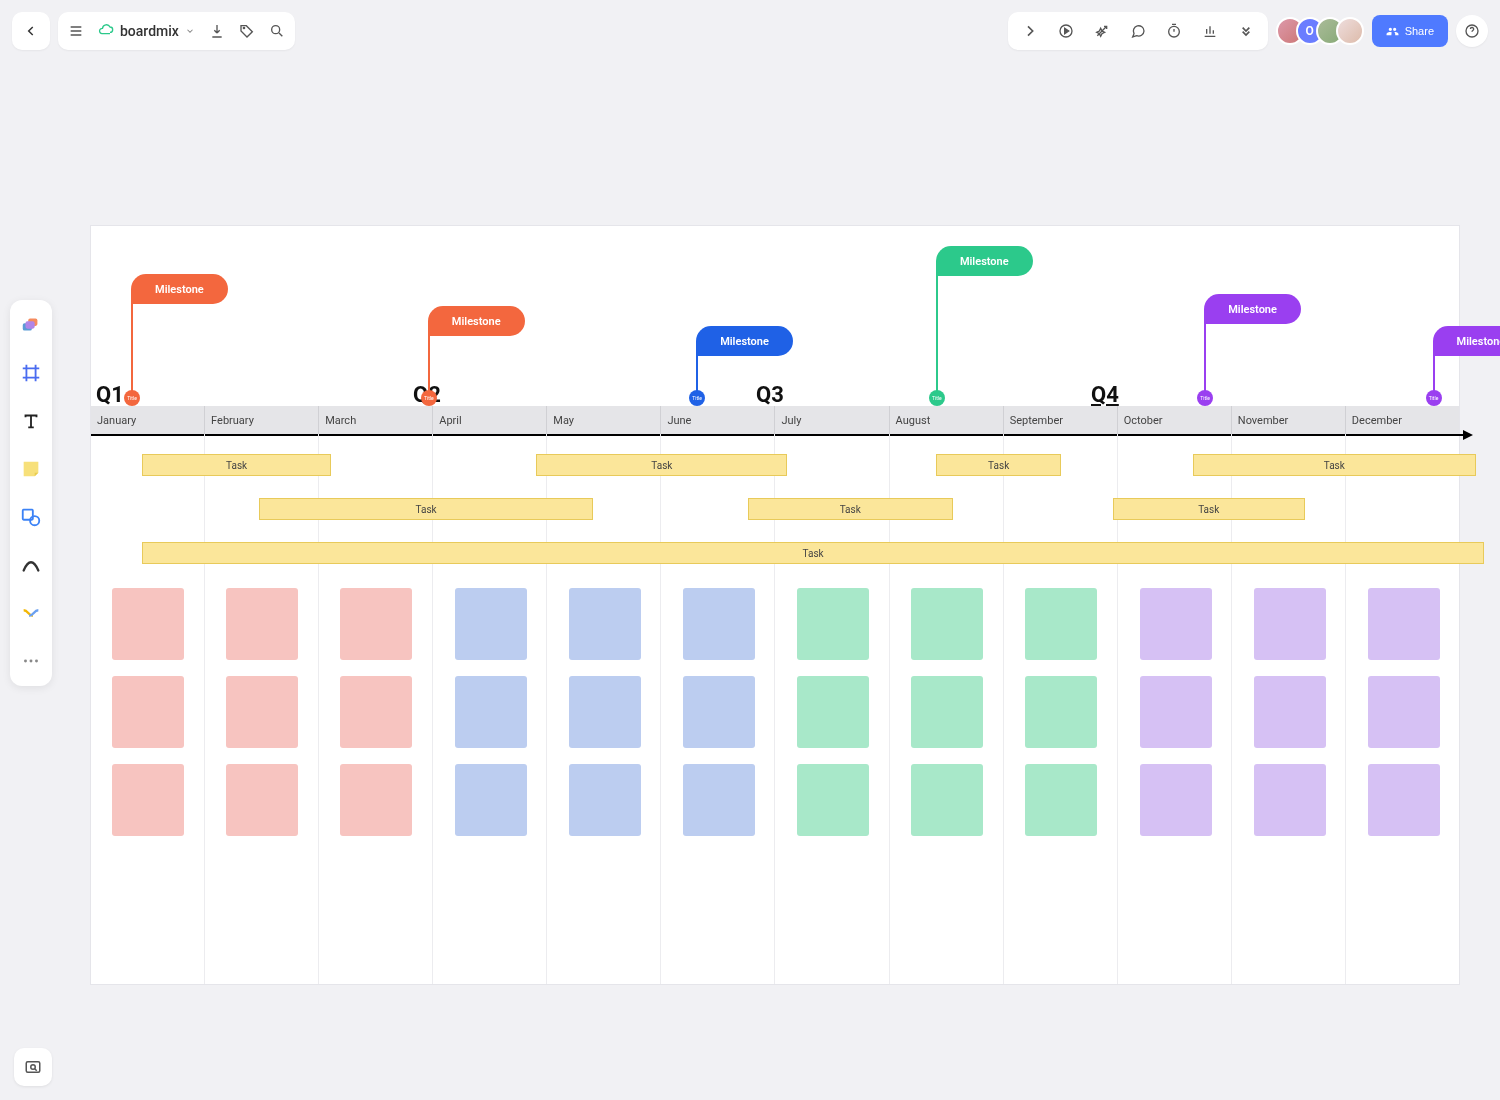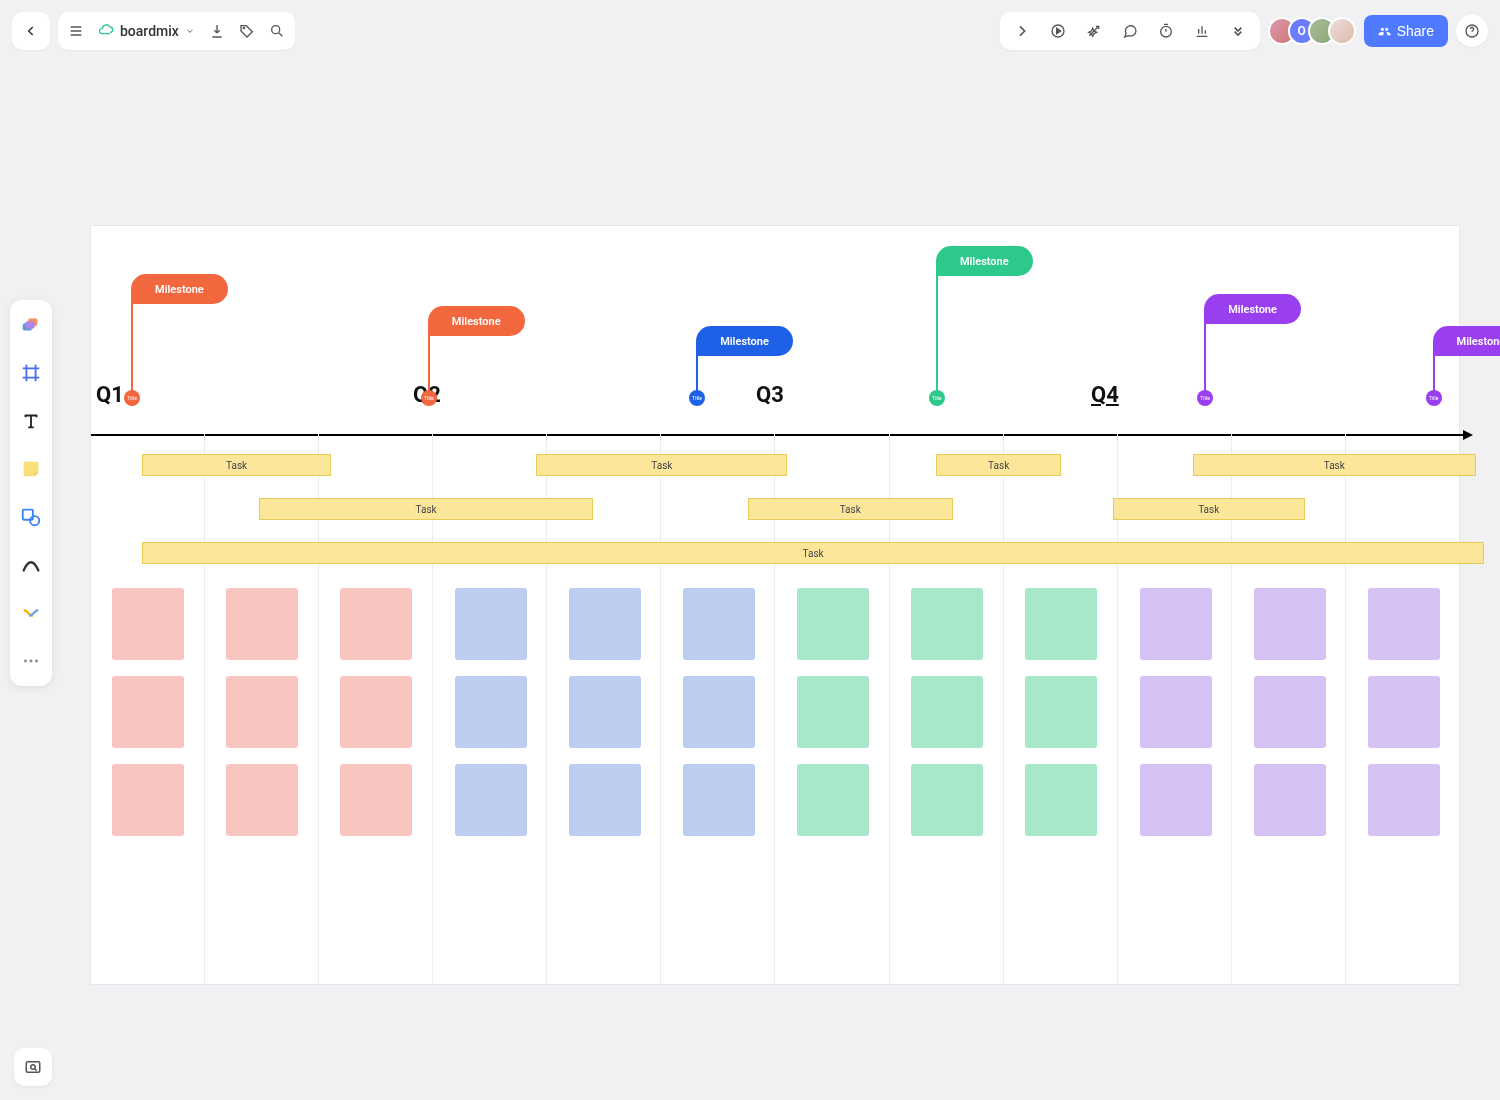--- a/index.html
+++ b/index.html
@@ -35,21 +35,21 @@
 .avatars { display:flex; align-items:center; }
 .avatar {
   width: 28px; height: 28px; border-radius: 50%;
   border: 2px solid #fff; margin-left: -8px;
   display:flex; align-items:center; justify-content:center;
   font-size: 12px; font-weight:600; color:#fff;
 }
 .avatar:first-child { margin-left:0; }
 .share-btn {
   background: #4f7aff; color: #fff; border: none; border-radius: 8px;
-  height: 32px; padding: 0 14px; font-size: 14px; font-weight: 500;
+  height: 32px; padding: 0 14px; font-size: 11px; font-weight: 500;
   display:flex; align-items:center; gap:6px; cursor:pointer;
 }
 .help-btn {
   width: 32px; height: 32px; border-radius: 50%; background:#fff;
   display:flex; align-items:center; justify-content:center; cursor:pointer;
   box-shadow: 0 1px 2px rgba(0,0,0,0.05);
 }
 
 
 .sidebar {
@@ -293,20 +293,34 @@
     </svg>
 </div>
 
 <div class="board">
 
   <div class="q-label q1">Q1</div>
   <div class="q-label q2">Q2</div>
   <div class="q-label q3">Q3</div>
   <div class="q-label q4">Q4</div>
 
+  <div class="months-row" id="months-row">
+      <div class="month-cell">January</div>
+      <div class="month-cell">February</div>
+      <div class="month-cell">March</div>
+      <div class="month-cell">April</div>
+      <div class="month-cell">May</div>
+      <div class="month-cell">June</div>
+      <div class="month-cell">July</div>
+      <div class="month-cell">August</div>
+      <div class="month-cell">September</div>
+      <div class="month-cell">October</div>
+      <div class="month-cell">November</div>
+      <div class="month-cell">December</div>
+    </div>
   <div class="axis"></div>
 
   <div class="cols" id="cols">
       <div class="col"></div>
       <div class="col"></div>
       <div class="col"></div>
       <div class="col"></div>
       <div class="col"></div>
       <div class="col"></div>
       <div class="col"></div>

